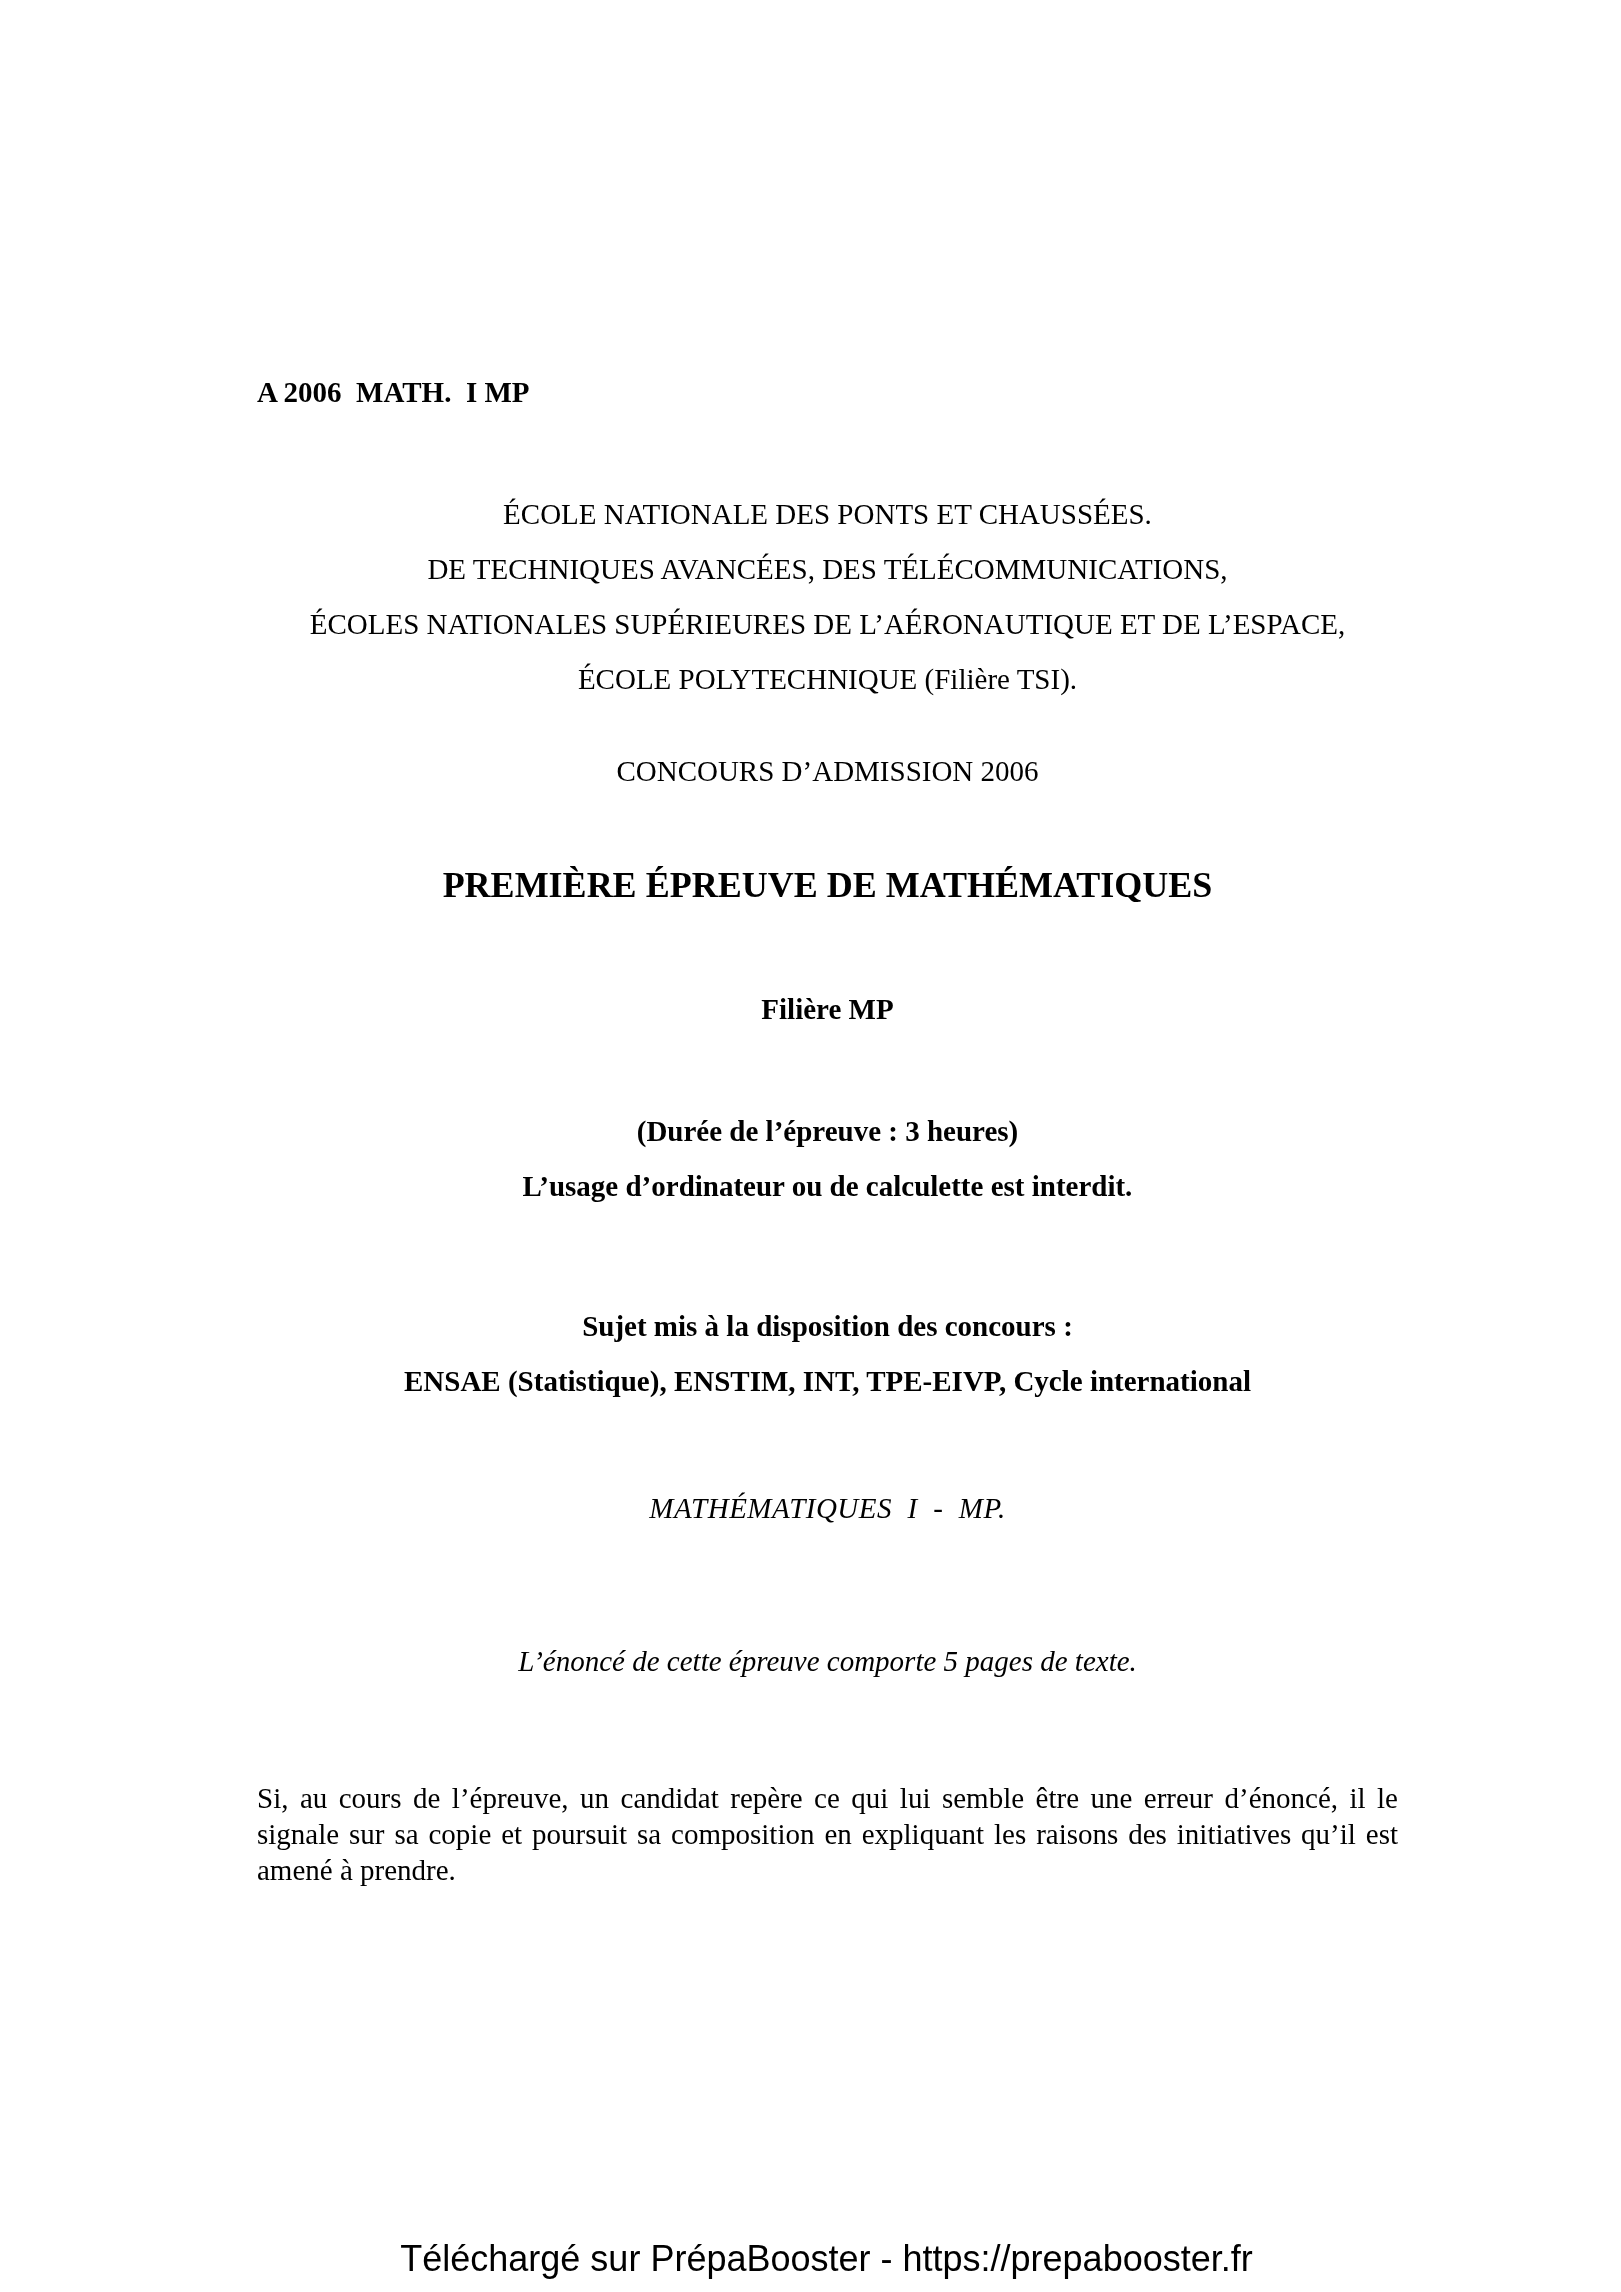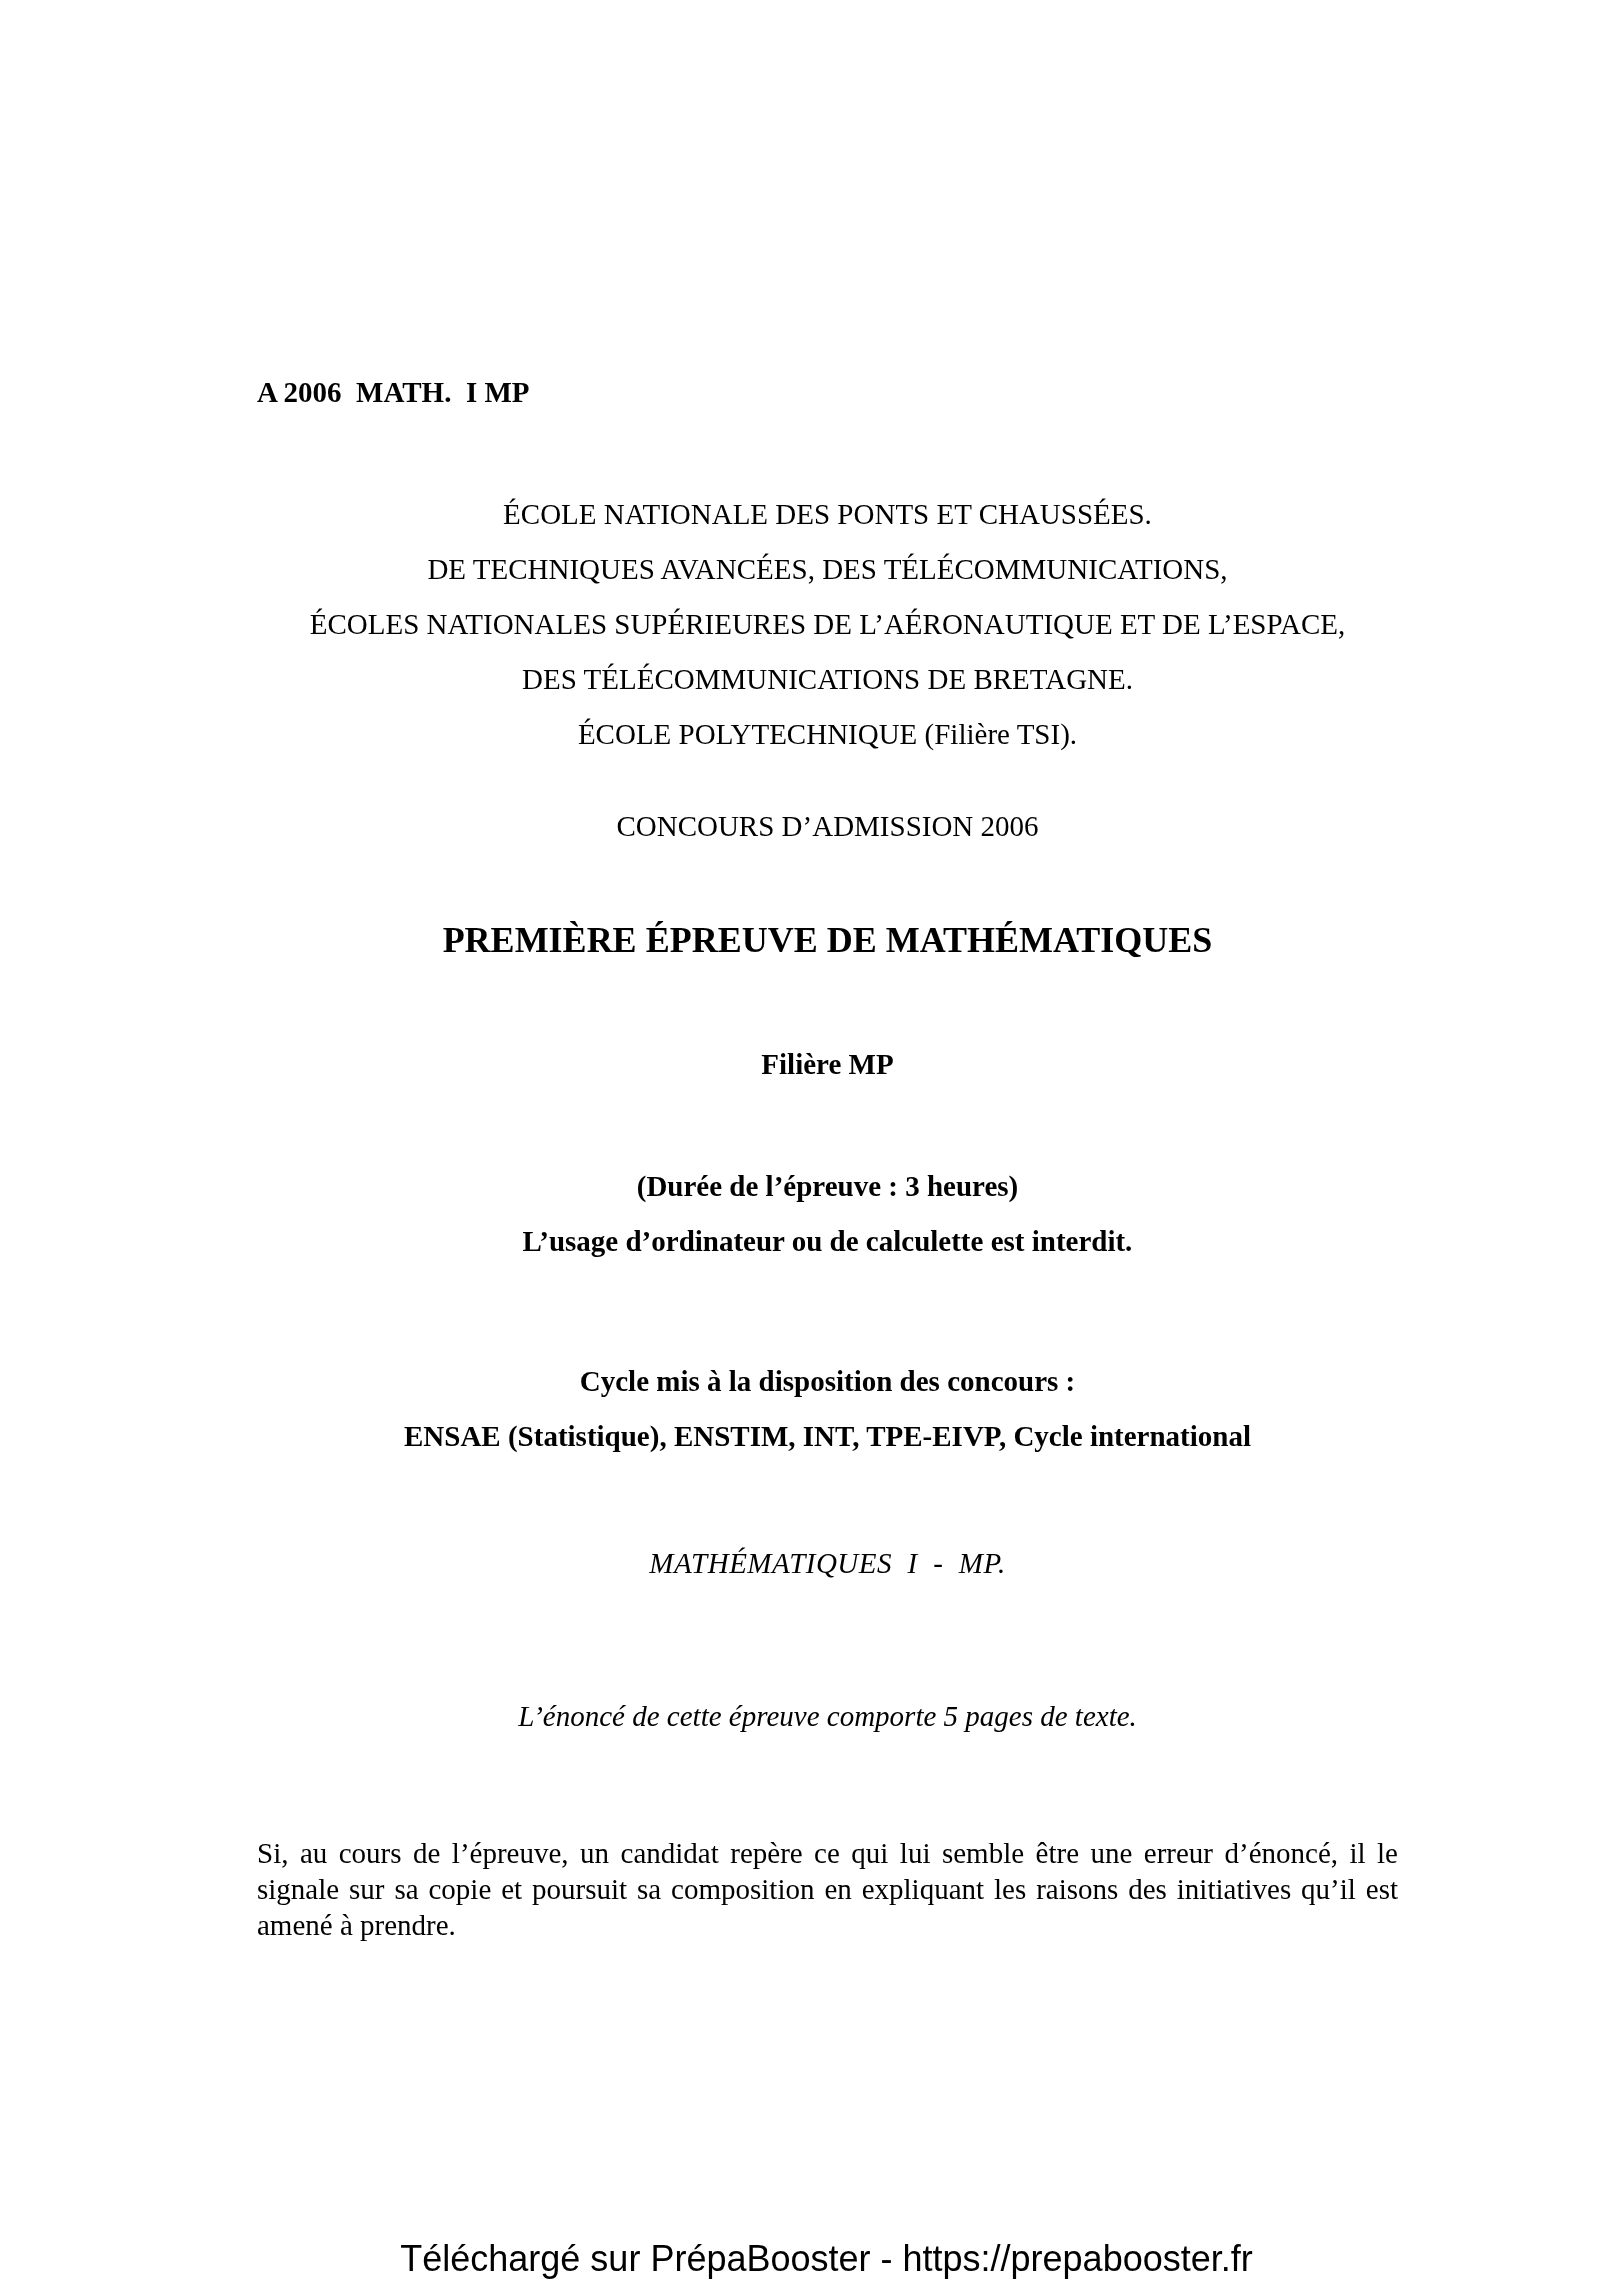--- a/index.html
+++ b/index.html
@@ -52,37 +52,36 @@
 
 <div class="page">
   <div class="content">
 
     <div class="header-code bold pre">A 2006  MATH.  I MP</div>
 
     <div class="schools-block center">
       <div>ÉCOLE NATIONALE DES PONTS ET CHAUSSÉES.</div>
       <div>DE TECHNIQUES AVANCÉES, DES TÉLÉCOMMUNICATIONS,</div>
       <div>ÉCOLES NATIONALES SUPÉRIEURES DE L’AÉRONAUTIQUE ET DE L’ESPACE,</div>
-      <div>DES TÉLÉCOMMUNICATIONS DE BRETAGNE.</div>
       <div>ÉCOLE POLYTECHNIQUE (Filière TSI).</div>
     </div>
 
     <div class="concours-line center">CONCOURS D’ADMISSION 2006</div>
 
     <div class="main-title center bold">PREMIÈRE ÉPREUVE DE MATHÉMATIQUES</div>
 
     <div class="filiere-line center bold">Filière MP</div>
 
     <div class="duration-block center bold">
       <div>(Durée de l’épreuve : 3 heures)</div>
       <div>L’usage d’ordinateur ou de calculette est interdit.</div>
     </div>
 
     <div class="subject-block center bold">
-      <div>Cycle mis à la disposition des concours :</div>
+      <div>Sujet mis à la disposition des concours :</div>
       <div>ENSAE (Statistique), ENSTIM, INT, TPE-EIVP, Cycle international</div>
     </div>
 
 
     <div class="exam-label center italic pre">MATHÉMATIQUES  I  -  MP.</div>
 
     <div class="pages-note center italic">L’énoncé de cette épreuve comporte 5 pages de texte.</div>
 
     <div class="erratum">Si, au cours de l’épreuve, un candidat repère ce qui lui semble être une erreur d’énoncé, il le signale sur sa copie et poursuit sa composition en expliquant les raisons des initiatives qu’il est amené à prendre.</div>
 

